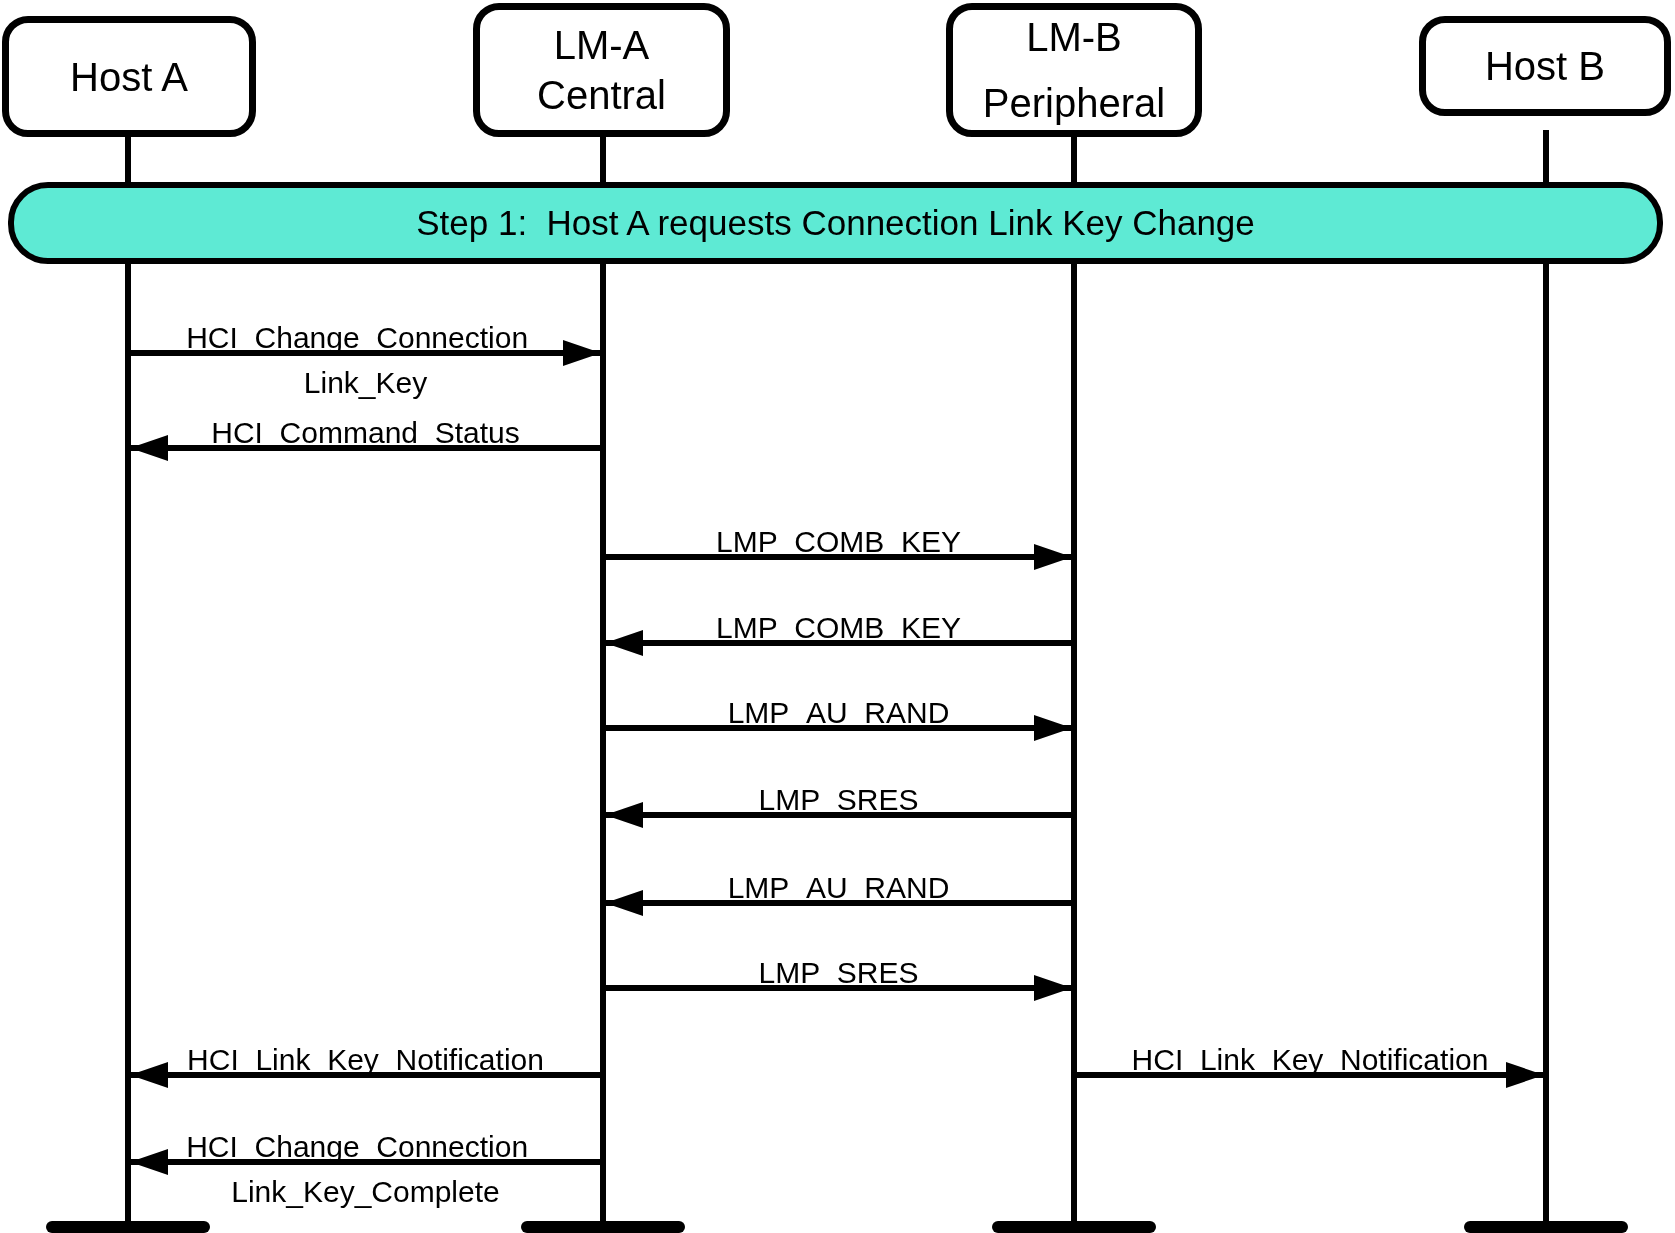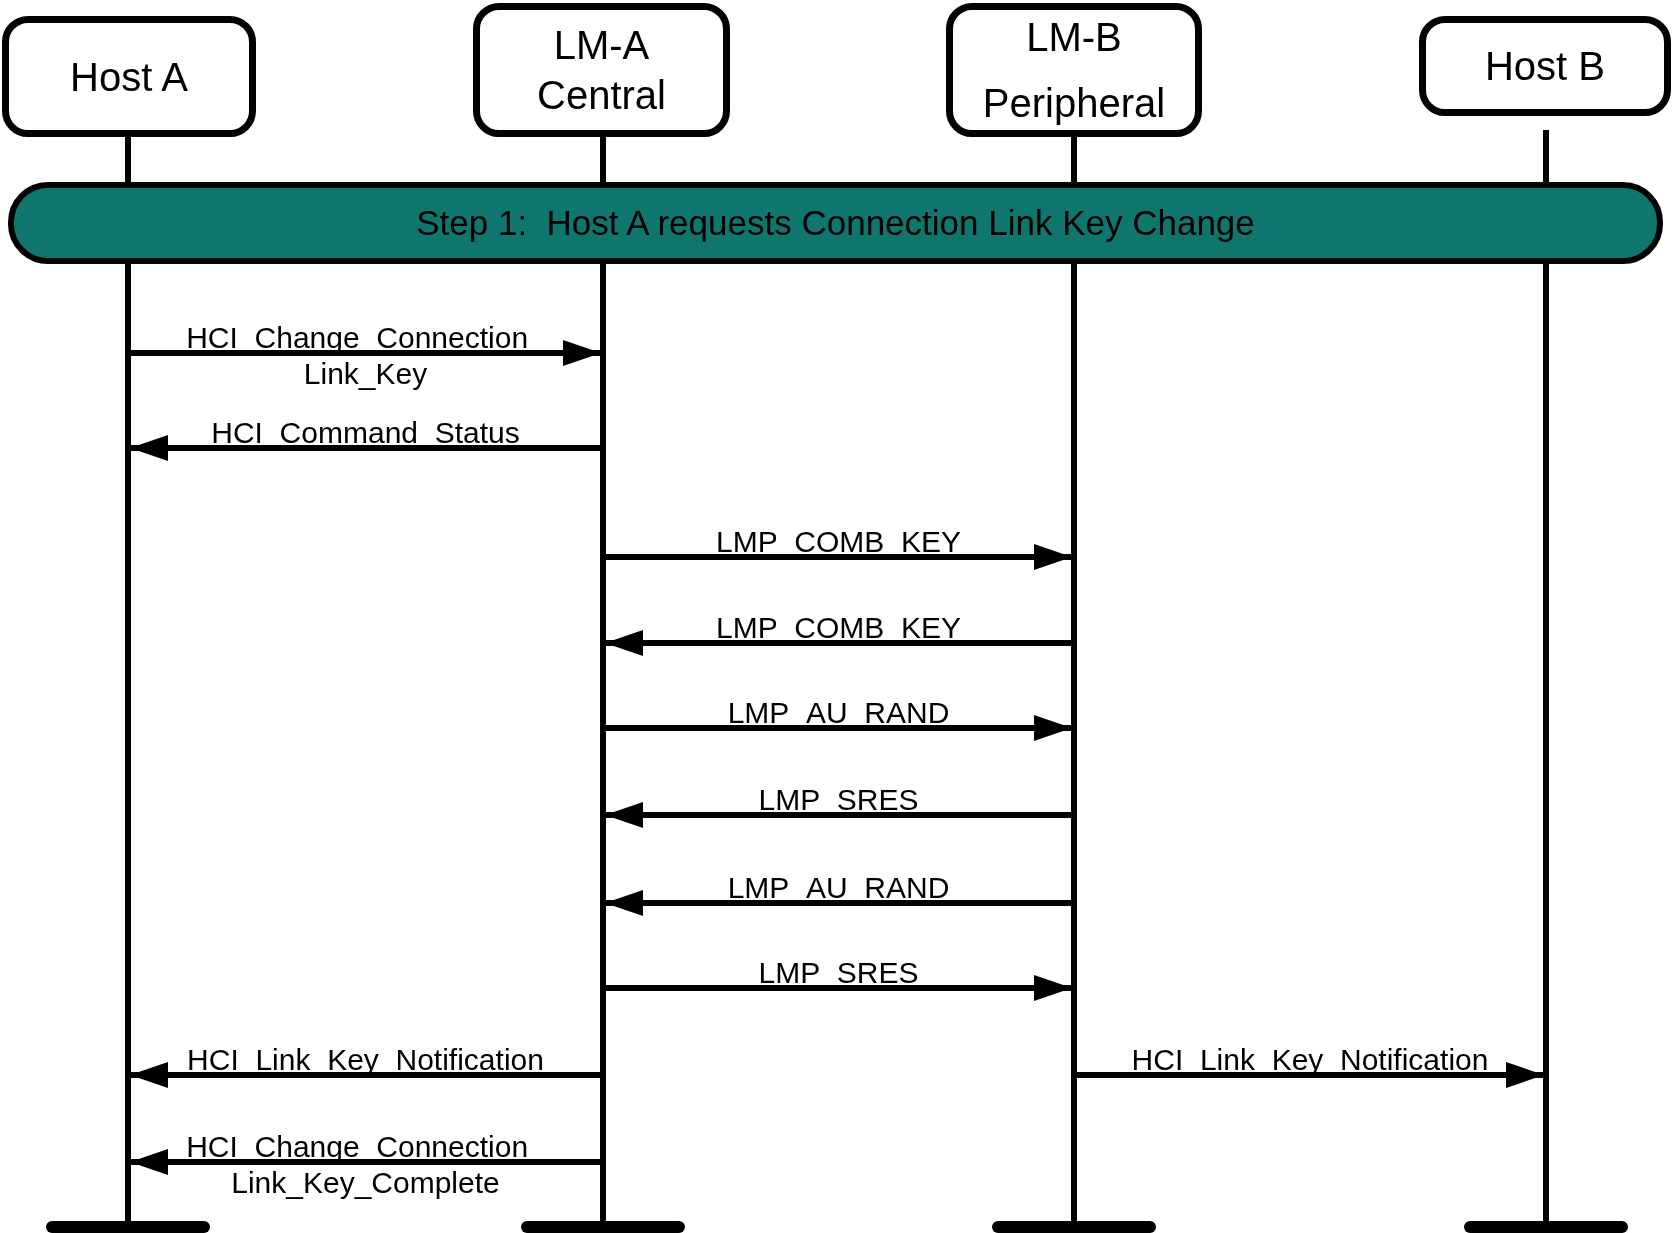--- a/index.html
+++ b/index.html
@@ -42,36 +42,36 @@
     position:absolute;top:1221px;width:164px;height:12px;background:#000;border-radius:6px;z-index:1;
   }
   .terminator-host-a{left:46px;}
   .terminator-lm-a  {left:521px;}
   .terminator-lm-b  {left:992px;}
   .terminator-host-b{left:1464px;}
   
   .banner{
     position:absolute;left:8px;top:182px;width:1655px;height:82px;
     box-sizing:border-box;border:6px solid #000;border-radius:40px;
-    background:#0f766e;
+    background:#5eead4;
     display:flex;align-items:center;justify-content:center;
     font-size:35px;white-space:pre;
     z-index:2;
   }
   
   .msg{position:absolute;height:14px;z-index:1;}
   .msg-line{position:absolute;left:0;top:0;width:100%;height:6px;background:#000;}
   .msg-head{position:absolute;top:-10px;width:0;height:0;
     border-top:13px solid transparent;border-bottom:13px solid transparent;}
   .msg-head-right{right:-1px;border-left:38px solid #000;}
   .msg-head-left {left:-1px; border-right:38px solid #000;}
   .msg-lbl{position:absolute;left:50%;transform:translateX(-50%);
     white-space:nowrap;font-size:30px;line-height:34px;}
   .msg-lbl-above{bottom:9px;}
-  .msg-lbl-below{top:7px;}
+  .msg-lbl-below{top:16px;}
 </style>
 </head>
 <body>
 
 <div class="diagram">
 
   <div class="lifeline lifeline-host-a"></div>
   <div class="lifeline lifeline-lm-a"></div>
   <div class="lifeline lifeline-lm-b"></div>
   <div class="lifeline lifeline-host-b"></div>

